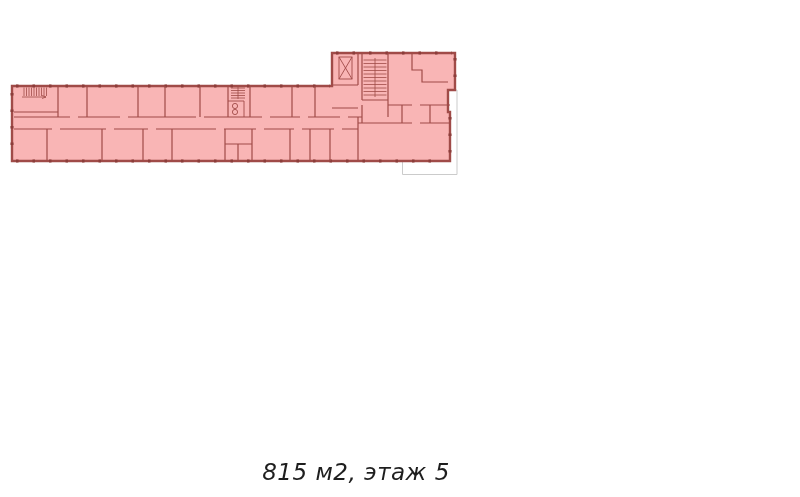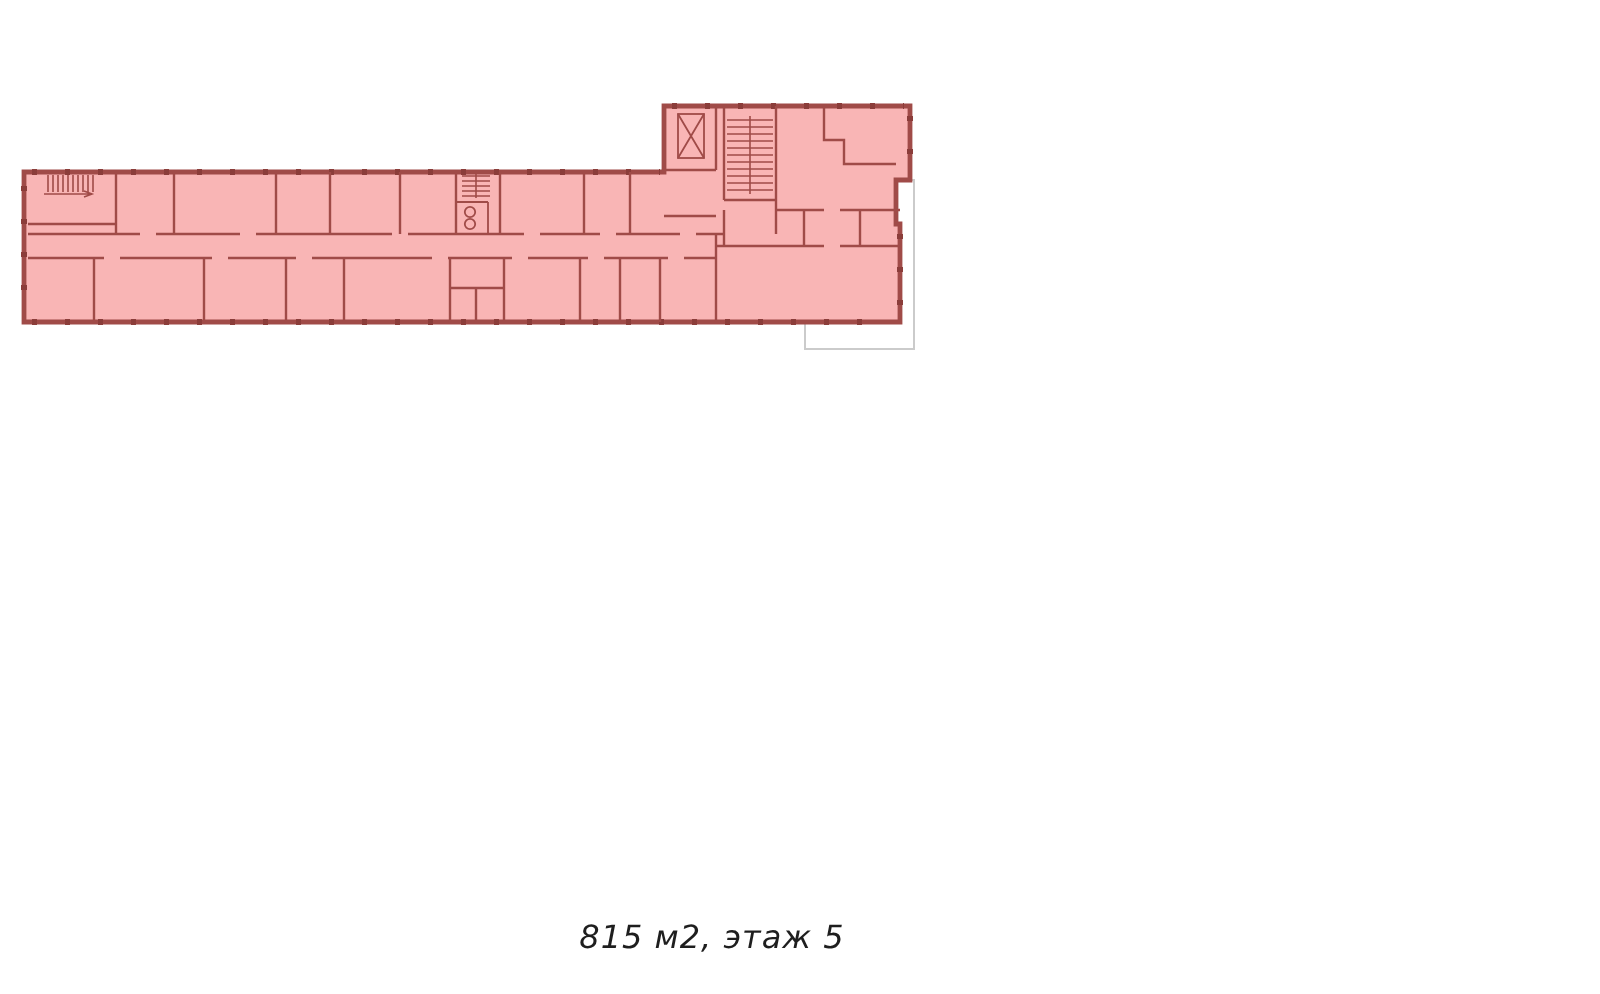--- a/index.html
+++ b/index.html
@@ -54,21 +54,21 @@
     stroke-width: 0.9;
     fill: none;
   }
   .caption {
     position: absolute;
     left: 0;
     top: 459px;
     width: 712px;
     text-align: center;
     font-style: italic;
-    font-size: 16px;
+    font-size: 23px;
     letter-spacing: 0.5px;
     color: var(--caption, #1e1e1e);
   }
 </style>
 </head>
 <body>
 
 <div class="stage">
 
   <svg class="plan" width="800" height="497" viewBox="0 0 800 497">

